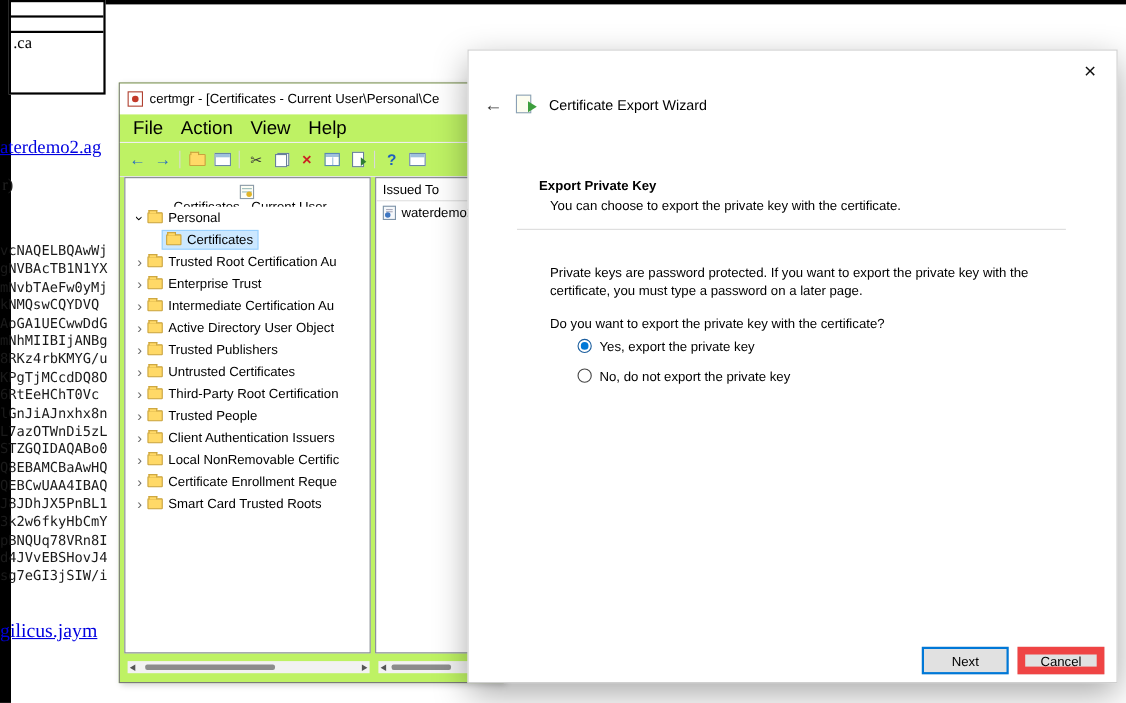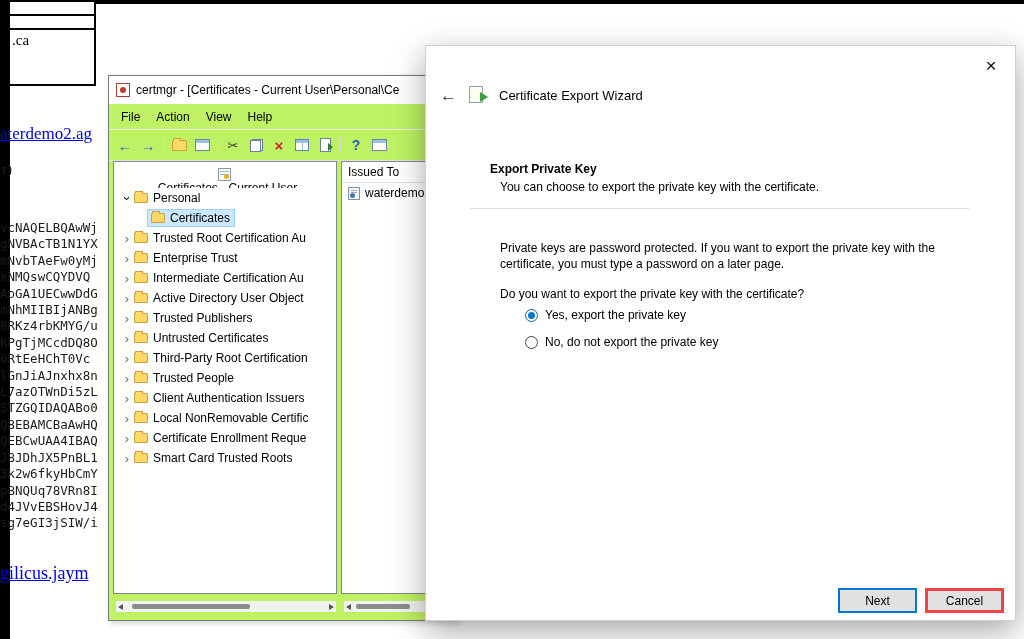--- a/index.html
+++ b/index.html
@@ -22,21 +22,21 @@
   .link-bottom { position:absolute; left:0; top:563px; font-family:"Liberation Serif",serif; font-size:18px;
                  color:#0000e0; text-decoration:underline; cursor:pointer; }
 
   
   .mmc { position:absolute; left:108px; top:75px; width:350px; height:546px; background:#bef264;
          border:1px solid #7a7a7a; box-shadow:2px 2px 6px rgba(0,0,0,.2); }
   .mmc-title { height:28px; display:flex; align-items:center; gap:6px; padding:0 7px;
                font-size:12px; white-space:nowrap; overflow:hidden; background:#fff; }
   .mmc-appicon { width:14px; height:14px; flex:none; background:#fff; border:1px solid #b04030; position:relative; }
   .mmc-appicon::after { content:""; position:absolute; left:3px; top:3px; width:6px; height:6px; border-radius:50%; background:#c33a2a; }
-  .mmc-menu { height:26px; display:flex; align-items:center; padding-left:4px; font-size:12px;
+  .mmc-menu { height:26px; display:flex; align-items:center; padding-left:4px; font-size:17px;
               border-bottom:1px solid #f0f0f0; }
   .mmc-menu span { padding:4px 8px; cursor:default; }
   .mmc-toolbar { height:31px; display:flex; align-items:center; gap:3px; padding:0 6px;
                  border-bottom:1px solid #e3e3e3; }
   .tb { width:20px; height:20px; display:flex; align-items:center; justify-content:center; flex:none; }
   .tb-sep { width:1px; height:16px; background:#d9d9d9; margin:0 2px; flex:none; }
   .arrow-blue { color:#2a6cc0; font-size:15px; font-weight:bold; line-height:1; }
   .tb-folder { width:15px; height:11px; background:#ffd967; border:1px solid #c9a23d; border-radius:1px; position:relative; }
   .tb-folder::before { content:""; position:absolute; top:-3px; left:0; width:6px; height:2px;
                        background:#ffd967; border:1px solid #c9a23d; border-bottom:none; }
@@ -103,29 +103,29 @@
   .wiz-icon::before { content:""; position:absolute; left:1px; top:0; width:12px; height:15px;
                       border:1px solid #8aa0b5; background:#fdfdf0; }
   .wiz-icon::after { content:""; position:absolute; right:0; bottom:2px; width:0; height:0;
                      border-left:8px solid #3d9e3d; border-top:5px solid transparent; border-bottom:5px solid transparent; }
   .wtitle { font-size:13px; }
   .wheading { position:absolute; left:44px; top:116px; font-weight:bold;padding-left:20px; }
   .wsub { position:absolute; left:74px; top:134px; }
   .wsep { position:absolute; left:44px; right:46px; top:162px; height:1px; background:#dcdcdc; }
   .wpara { position:absolute; left:74px; top:194px; width:484px; line-height:16px; }
   .wquestion { position:absolute; left:74px; top:241px; }
-  .radio-row { position:absolute; left:99px; display:flex; align-items:flex-end; gap:7px; cursor:default; }
+  .radio-row { position:absolute; left:99px; display:flex; align-items:flex-start; gap:7px; cursor:default; }
   .radio-row.r1 { top:262px; }
   .radio-row.r2 { top:289px; }
   .rb { width:13px; height:13px; border:1px solid #454545; border-radius:50%; background:#fff; position:relative; flex:none; }
   .rb.checked { border-color:#1b5e9e; }
   .rb.checked::after { content:""; position:absolute; left:2px; top:2px; right:2px; bottom:2px;
                        border-radius:50%; background:#0078d7; }
   .btn { position:absolute; top:542px; width:79px; height:25px; display:flex; align-items:center;
-         justify-content:center; background:#e1e1e1; border:3px solid #ef4444; cursor:pointer; }
+         justify-content:center; background:#e1e1e1; border:7px solid #ef4444; cursor:pointer; }
   .btn.next { left:412px; border:2px solid #0078d7; }
   .btn.cancel { left:499px; }
 </style>
 </head>
 <body>
 
 <div class="black-top"></div>
 <div class="black-left"></div>
 
 <div class="cells">

